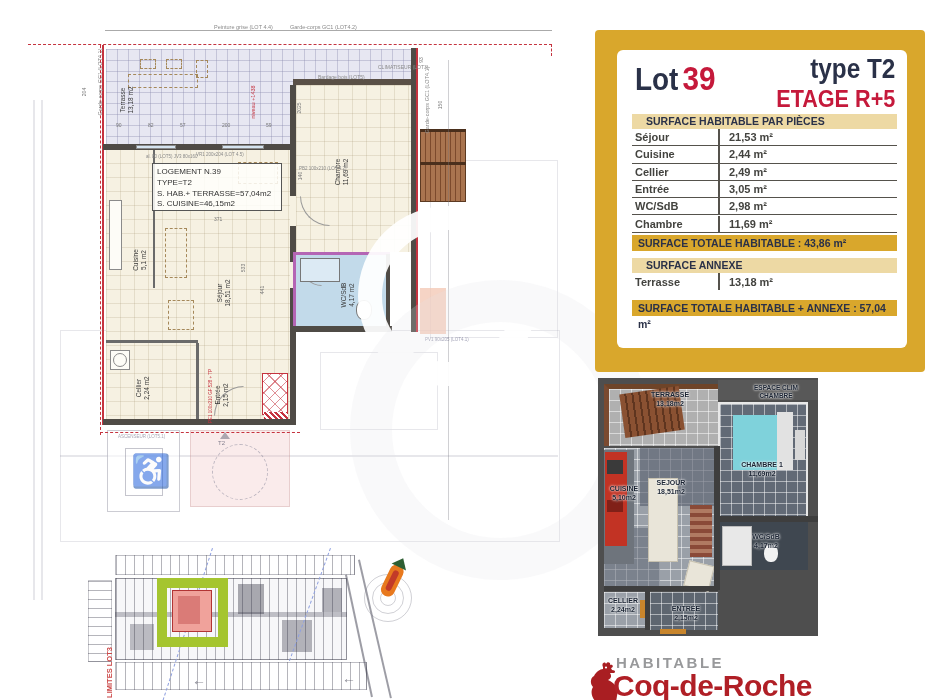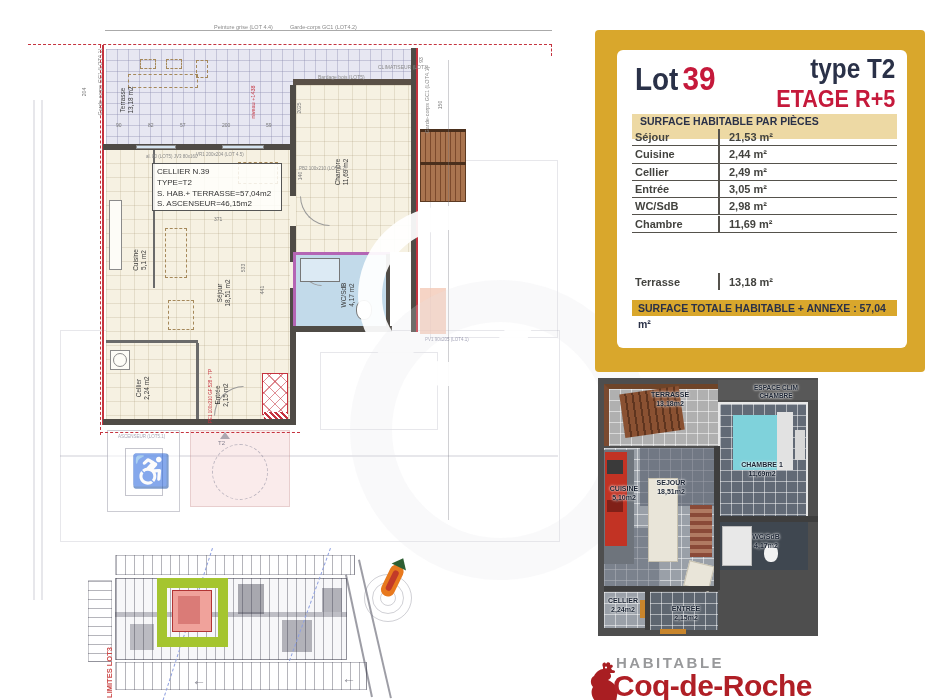--- a/index.html
+++ b/index.html
@@ -30,22 +30,22 @@
         transform:translate(-50%,-50%) rotate(-90deg);}
   .fd{position:absolute;border:1px dashed #a5885a;}
   .dash-red-h{position:absolute;border-top:1.5px dashed #c5333f;}
   .dash-red-v{position:absolute;border-left:1.5px dashed #c5333f;}
   .arc{position:absolute;border:1px solid #999;}
   .faint{position:absolute;border:1px solid rgba(120,120,145,.18);}
 
   
   #panel{left:595px;top:30px;width:330px;height:342px;background:#d9a72c;border-radius:4px;}
   #panel-card{left:22px;top:20px;width:290px;height:298px;background:#ffffff;border-radius:6px;}
-  .t-head{position:absolute;left:15px;width:265px;height:25px;background:#edd9a4;
-          color:#2a3148;font-weight:bold;font-size:10.5px;line-height:15px;padding-left:8px;
+  .t-head{position:absolute;left:15px;width:265px;height:15px;background:#edd9a4;
+          color:#2a3148;font-weight:bold;font-size:10.5px;line-height:15px;padding-left:14px;
           transform-origin:left center;}
   .t-bar{position:absolute;left:15px;width:265px;height:16px;background:#d9a72c;
          color:#2a3148;font-weight:bold;font-size:10.5px;line-height:16px;padding-left:6px;}
   .t-row{position:absolute;left:15px;width:265px;height:17.3px;display:flex;align-items:center;
          border-bottom:1px solid #55524c;font-size:11px;font-weight:bold;color:#43433f;}
   .t-row .nm{width:86px;padding-left:3px;}
   .t-row .vl{border-left:2px solid #55524c;padding-left:9px;height:100%;display:flex;align-items:center;}
 
   
   .p3-lbl{position:absolute;transform:translate(-50%,-50%);font-size:7px;font-weight:bold;
@@ -150,24 +150,24 @@
       repeating-linear-gradient(-45deg,transparent 0 7px,rgba(197,51,63,.55) 7px 8px),#fff;"></div>
     <div class="abs" style="left:264px;top:412px;width:24px;height:7px;background:repeating-linear-gradient(45deg,#c5333f 0 2px,#fff 2px 4px);"></div>
 
     <div class="abs" style="left:420px;top:130px;width:46px;height:72px;background:
       repeating-linear-gradient(90deg,#a9744f 0 4px,#7c4a2c 4px 5px);border:1px solid #5c3a22;"></div>
     <div class="abs" style="left:420px;top:162px;width:46px;height:3px;background:#4a2f1c;"></div>
     <div class="abs" style="left:420px;top:129px;width:46px;height:3px;background:#4a2f1c;"></div>
 
     <div class="abs" style="left:152px;top:163px;width:130px;height:48px;border:1px solid #555;background:rgba(255,255,252,.85);
          font-size:8px;line-height:1.35;color:#333;padding:3px 4px;">
-      <div>CELLIER N.39</div>
+      <div>LOGEMENT N.39</div>
       <div>TYPE=T2</div>
       <div>S. HAB.+ TERRASSE=57,04m2</div>
-      <div>S. ASCENSEUR=46,15m2</div>
+      <div>S. CUISINE=46,15m2</div>
     </div>
 
     <div class="rl" style="left:127px;top:100px;">
       <span>Terrasse</span><br>
       <span>13,18 m2</span></div>
     <div class="rl" style="left:342px;top:172px;">
       <span>Chambre</span><br>
       <span>11,69 m2</span></div>
     <div class="rl" style="left:140px;top:260px;">
       <span>Cuisine</span><br>
@@ -282,21 +282,23 @@
         </div>
       <div class="t-row" style="top:148.2px;">
         <div class="nm">WC/SdB</div>
         <div class="vl">2,98 m²</div>
         </div>
       <div class="t-row" style="top:165.5px;">
         <div class="nm">Chambre</div>
         <div class="vl">11,69 m²</div>
         </div>
 
-
+      <div class="t-bar" style="top:185px;">SURFACE TOTALE HABITABLE : 43,86 m²</div>
+
+      <div class="t-head" style="top:208px;">SURFACE ANNEXE</div>
       <div class="t-row" style="top:223px;border-bottom:none;">
         <div class="nm">Terrasse</div>
         <div class="vl">13,18 m²</div>
         </div>
 
       <div class="t-bar" style="top:250px;">SURFACE TOTALE HABITABLE + ANNEXE : 57,04 m²</div>
     </div>
   </div>
 
   <div>

